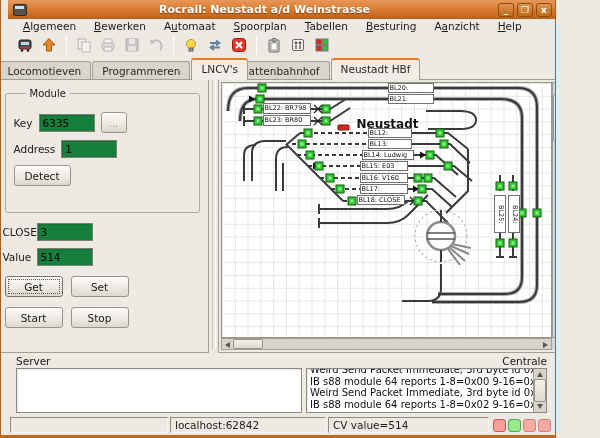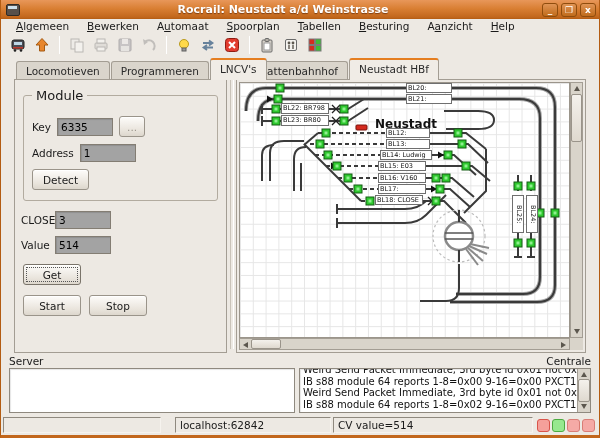--- a/index.html
+++ b/index.html
@@ -1,21 +1,21 @@
 <!DOCTYPE html>
 <html><head>
 <meta charset="utf-8">
 <style>
   * { margin:0; padding:0; box-sizing:border-box; }
   html,body { width:600px; height:438px; }
   body { font-family:"DejaVu Sans", sans-serif; font-size:11px; color:#1a1a1a; background:#EDE9E3; }
 
-  .window { width:600px; height:438px; display:flex; flex-direction:column;
+  .window { width:556px; height:438px; display:flex; flex-direction:column;
             border-left:1px solid #b35c12; border-right:1px solid #b35c12; border-bottom:3px solid #c2671c;
-            background:#EDE9E3; overflow:hidden; }
+            background:#EDE9E3; overflow:hidden;padding-left:7px; }
 
   
   .titlebar { height:19px; flex:0 0 19px; display:flex; align-items:center; padding:0 3px;
     background:linear-gradient(#e8975a, #d97f33 45%, #c2671c 90%, #b35c12); }
   .title-icon { width:14px; height:12px; margin:0 4px 0 2px; position:relative;
     background:#58504a; border-radius:2px; border:1px solid #2e2a26; }
   .title-icon::after { content:""; position:absolute; left:1px; top:1px; width:9px; height:3px; background:#cfe0ea; }
   .title-text { flex:1; text-align:center; color:#fff; font-weight:bold; font-size:11px; text-shadow:0 1px 1px rgba(60,20,0,.55); }
   .win-btns { display:flex; gap:3px; }
   .win-btn { width:16px; height:14px; border:1px solid #8f4c0d; border-radius:3px;
@@ -43,24 +43,24 @@
 
   .nb-left  { width:213px; flex:0 0 213px; }
   .splitter { width:9px; flex:0 0 9px; background:#EDE9E3; position:relative; }
   .splitter::after { content:""; position:absolute; left:3px; top:4px; bottom:4px; width:2px;
      border-left:1px solid #c9c3b9; border-right:1px solid #fff; }
   .nb-right { width:350px; flex:0 0 350px; }
 
   
   .form { padding:6px; font-size:10.5px; }
   fieldset.module { border:1px solid #b2ab9f; border-radius:3px; padding:6px 8px 10px 8px; margin:2px 2px 10px 2px; }
-  fieldset.module legend { padding:0 4px; font-size:13px; }
+  fieldset.module legend { padding:0 4px; font-size:10px;margin-left:12px; }
   .frow { display:flex; align-items:center; margin:7px 0; gap:6px; }
   .flabel { min-width:0; }
-  input.txt { height:18px; border:1px solid #837d73; background:#a3a3a3; padding:1px 3px; font:10.5px "DejaVu Sans",sans-serif; box-shadow:inset 1px 1px 1px rgba(0,0,0,.12); }
+  input.txt { height:18px; border:1px solid #837d73; background:#15803d; padding:1px 3px; font:10.5px "DejaVu Sans",sans-serif; box-shadow:inset 1px 1px 1px rgba(0,0,0,.12); }
   .w56 { width:56px; }
   .btn { height:21px; border:1px solid #9a948a; border-radius:3px; background:linear-gradient(#fdfcfa,#e9e4dc 70%, #ddd7cd); padding:0 10px;
          font:10.5px "DejaVu Sans",sans-serif; color:#1a1a1a; box-shadow:0 1px 0 #fff inset; }
   .btn.small { padding:0 7px; }
   .btn.disabled { color:#9b968d; }
   .btn.focus { outline:1px dotted #555; outline-offset:-4px; border-color:#7a746a; }
   .btn-row { display:flex; gap:8px; margin:10px 2px; }
   .btn-row .btn { width:58px; }
 
   
@@ -85,21 +85,21 @@
   .pane-box { flex:1; background:#fff; border:1px solid #8f897f; box-shadow:inset 1px 1px 1px rgba(0,0,0,.1); position:relative; overflow:hidden; }
   .pane-server { width:286px; flex:0 0 286px; }
   .pane-centrale { flex:1; }
   .log { position:absolute; left:3px; right:16px; top:-5px; font-size:10px; line-height:11.5px; white-space:nowrap; color:#111; }
   .log-sb { position:absolute; right:0; top:0; bottom:0; width:13px; background:#D9D4CA; border-left:1px solid #a39d93; }
 
   
   .statusbar { flex:0 0 20px; display:flex; align-items:stretch; gap:2px; padding:2px 2px; font-size:10.5px; }
   .status-cell { border:1px solid; border-color:#8f897f #f6f3ee #f6f3ee #8f897f; background:#EDE9E3; padding:1px 4px; white-space:nowrap; overflow:hidden; }
   .sc1 { width:158px; flex:0 0 158px; }
-  .sc2 { width:156px; flex:0 0 156px;margin-left:12px; }
+  .sc2 { width:156px; flex:0 0 156px; }
   .sc3 { flex:1; }
   .leds { display:flex; gap:2px; align-items:center; padding:0 2px; }
   .led { width:13px; height:13px; border-radius:3px; border:1px solid; }
 </style>
 </head>
 <body>
 
 <div class="window">
 
   <div class="titlebar">
@@ -224,34 +224,35 @@
             <legend>Module</legend>
             <div class="frow">
               <span class="flabel">Key</span>
               <input class="txt w56" value="6335" style="">
               <button class="btn small disabled">...</button>
             </div>
             <div class="frow">
               <span class="flabel">Address</span>
               <input class="txt w56" value="1" style="">
             </div>
-            <div class="frow" style="margin-bottom:0;">
+            <div class="frow" style="margin-bottom:16px;">
               <button class="btn">Detect</button>
             </div>
           </fieldset>
           <div class="frow">
             <span class="flabel" style="width:28px;">CLOSE</span>
             <input class="txt w56" value="3" style="">
           </div>
           <div class="frow">
             <span class="flabel" style="width:28px;">Value</span>
             <input class="txt w56" value="514" style="">
           </div>
           <div class="btn-row">
             <button class="btn focus">Get</button>
+            <button class="btn">Set</button>
           </div>
           <div class="btn-row" style="margin-top:2px;">
             <button class="btn">Start</button>
             <button class="btn">Stop</button>
           </div>
         </div>
       </div>
     </div>
 
     <div class="splitter"></div>

